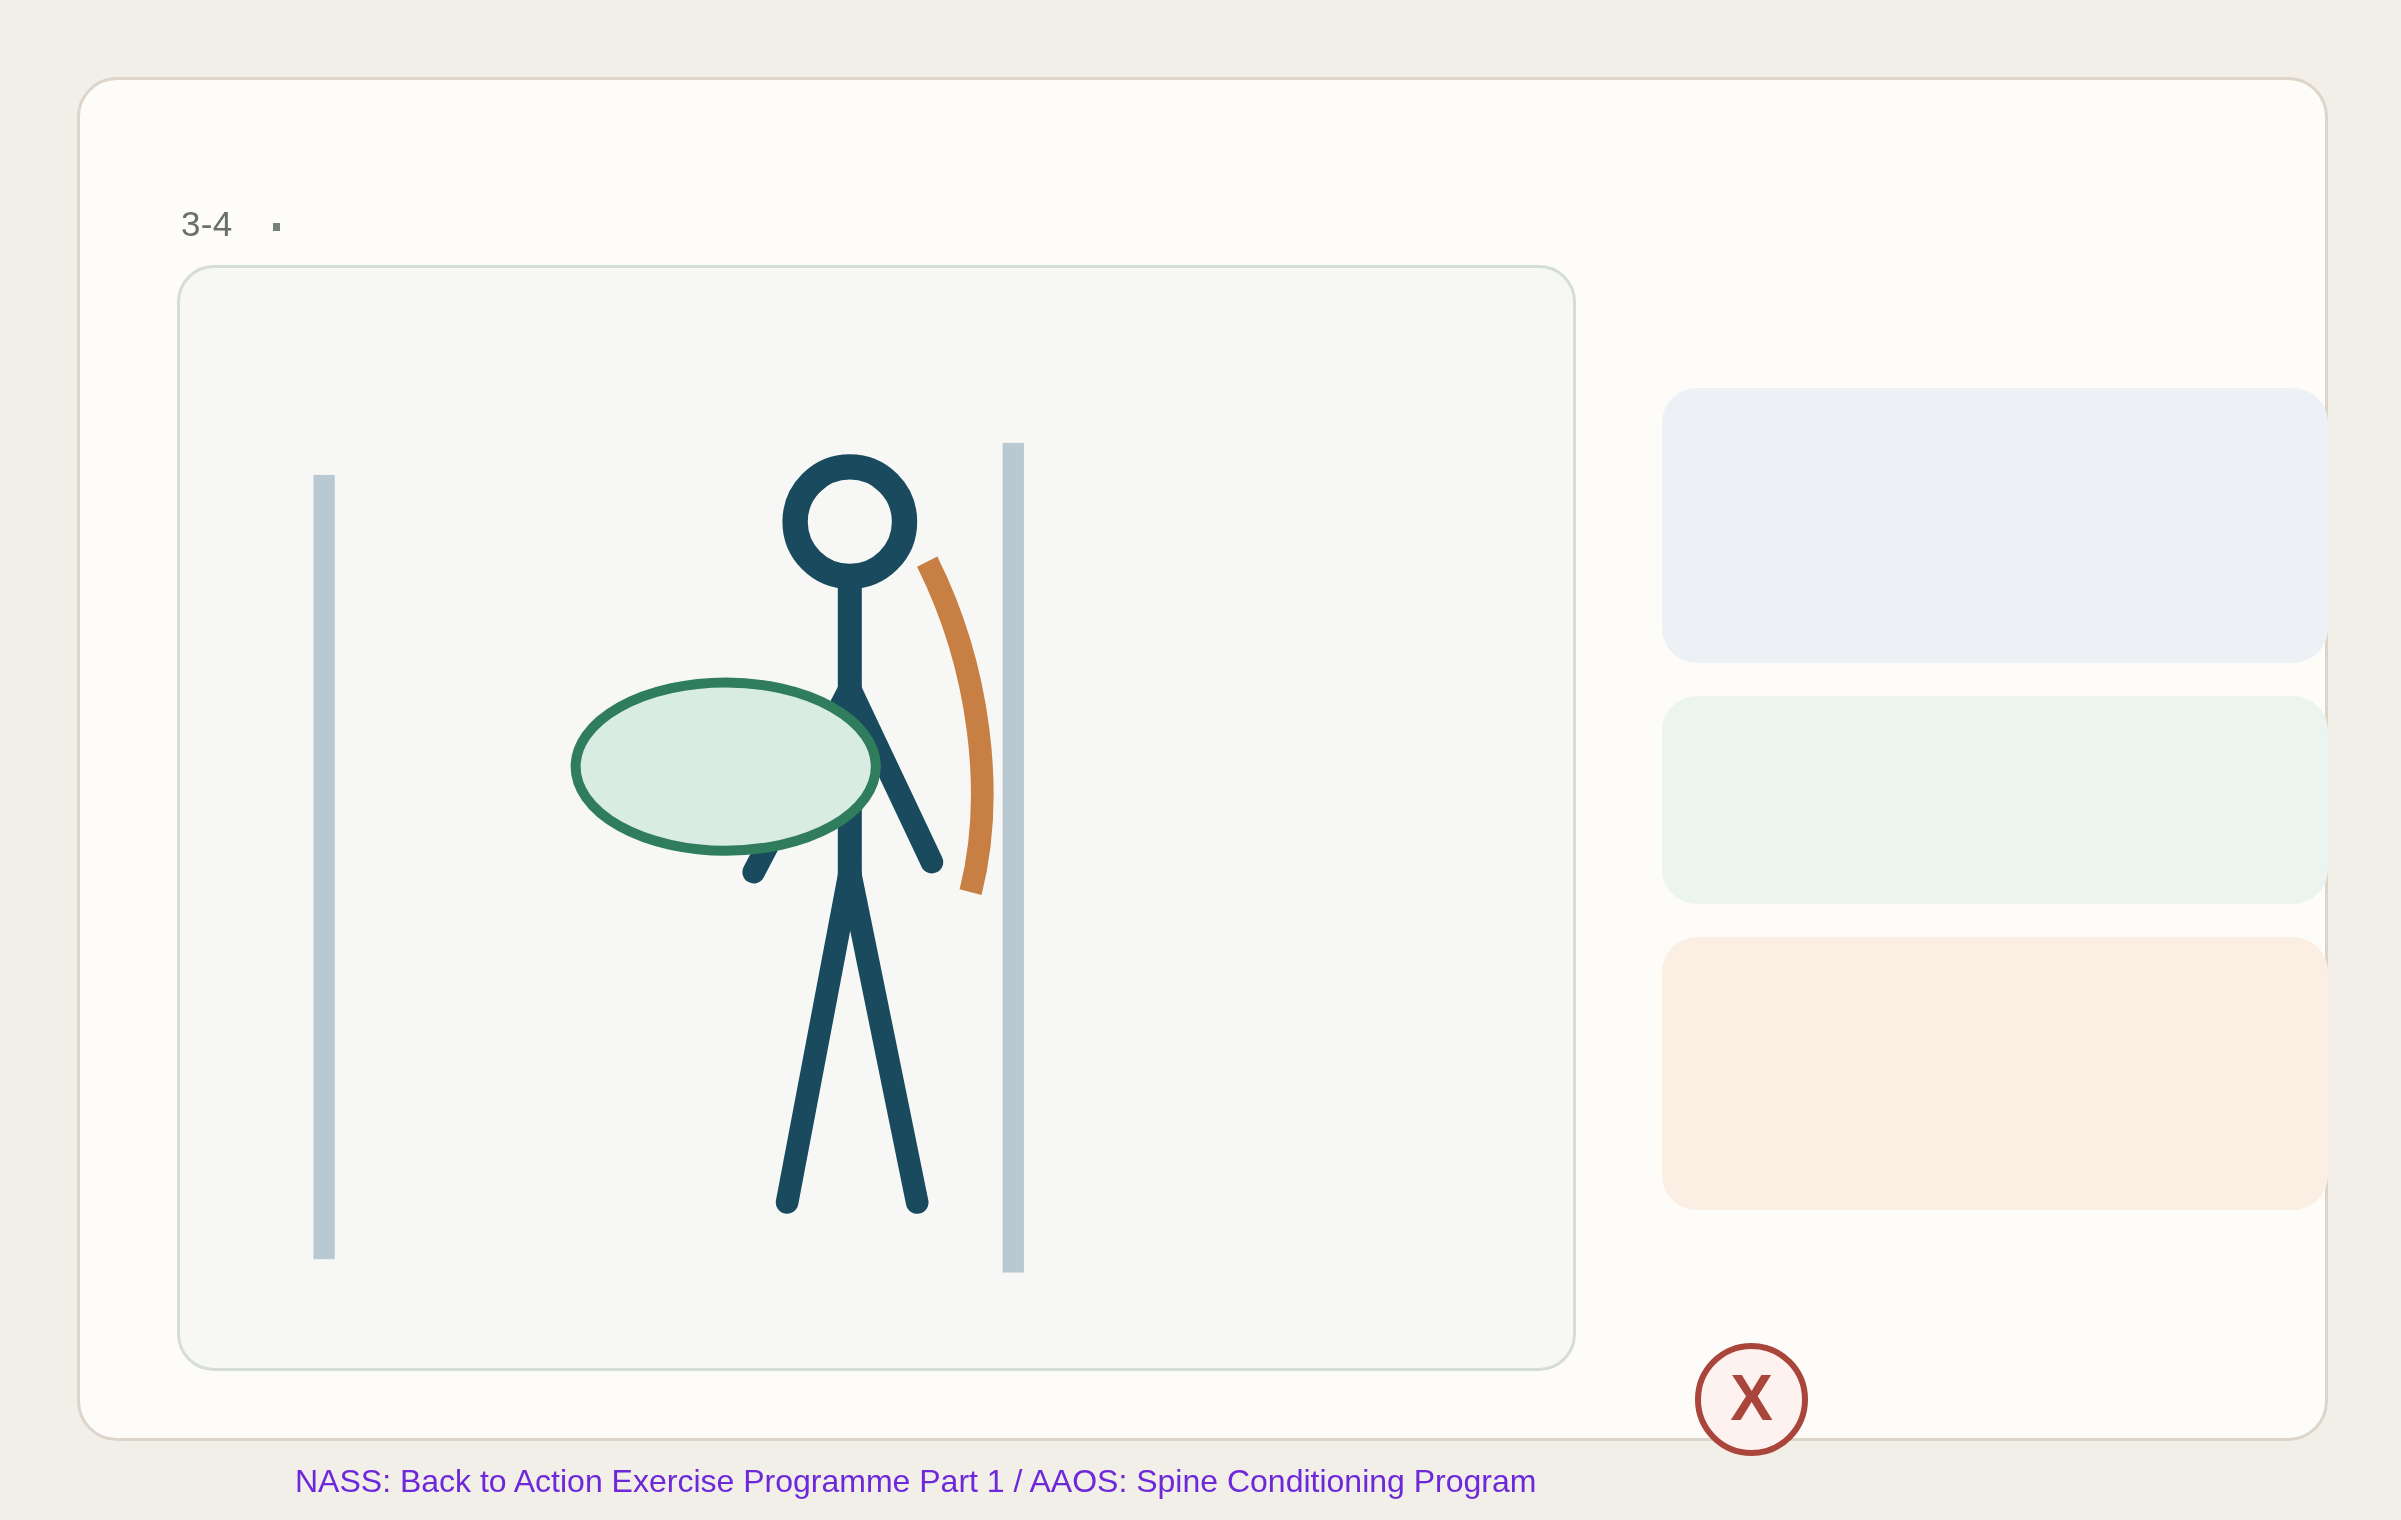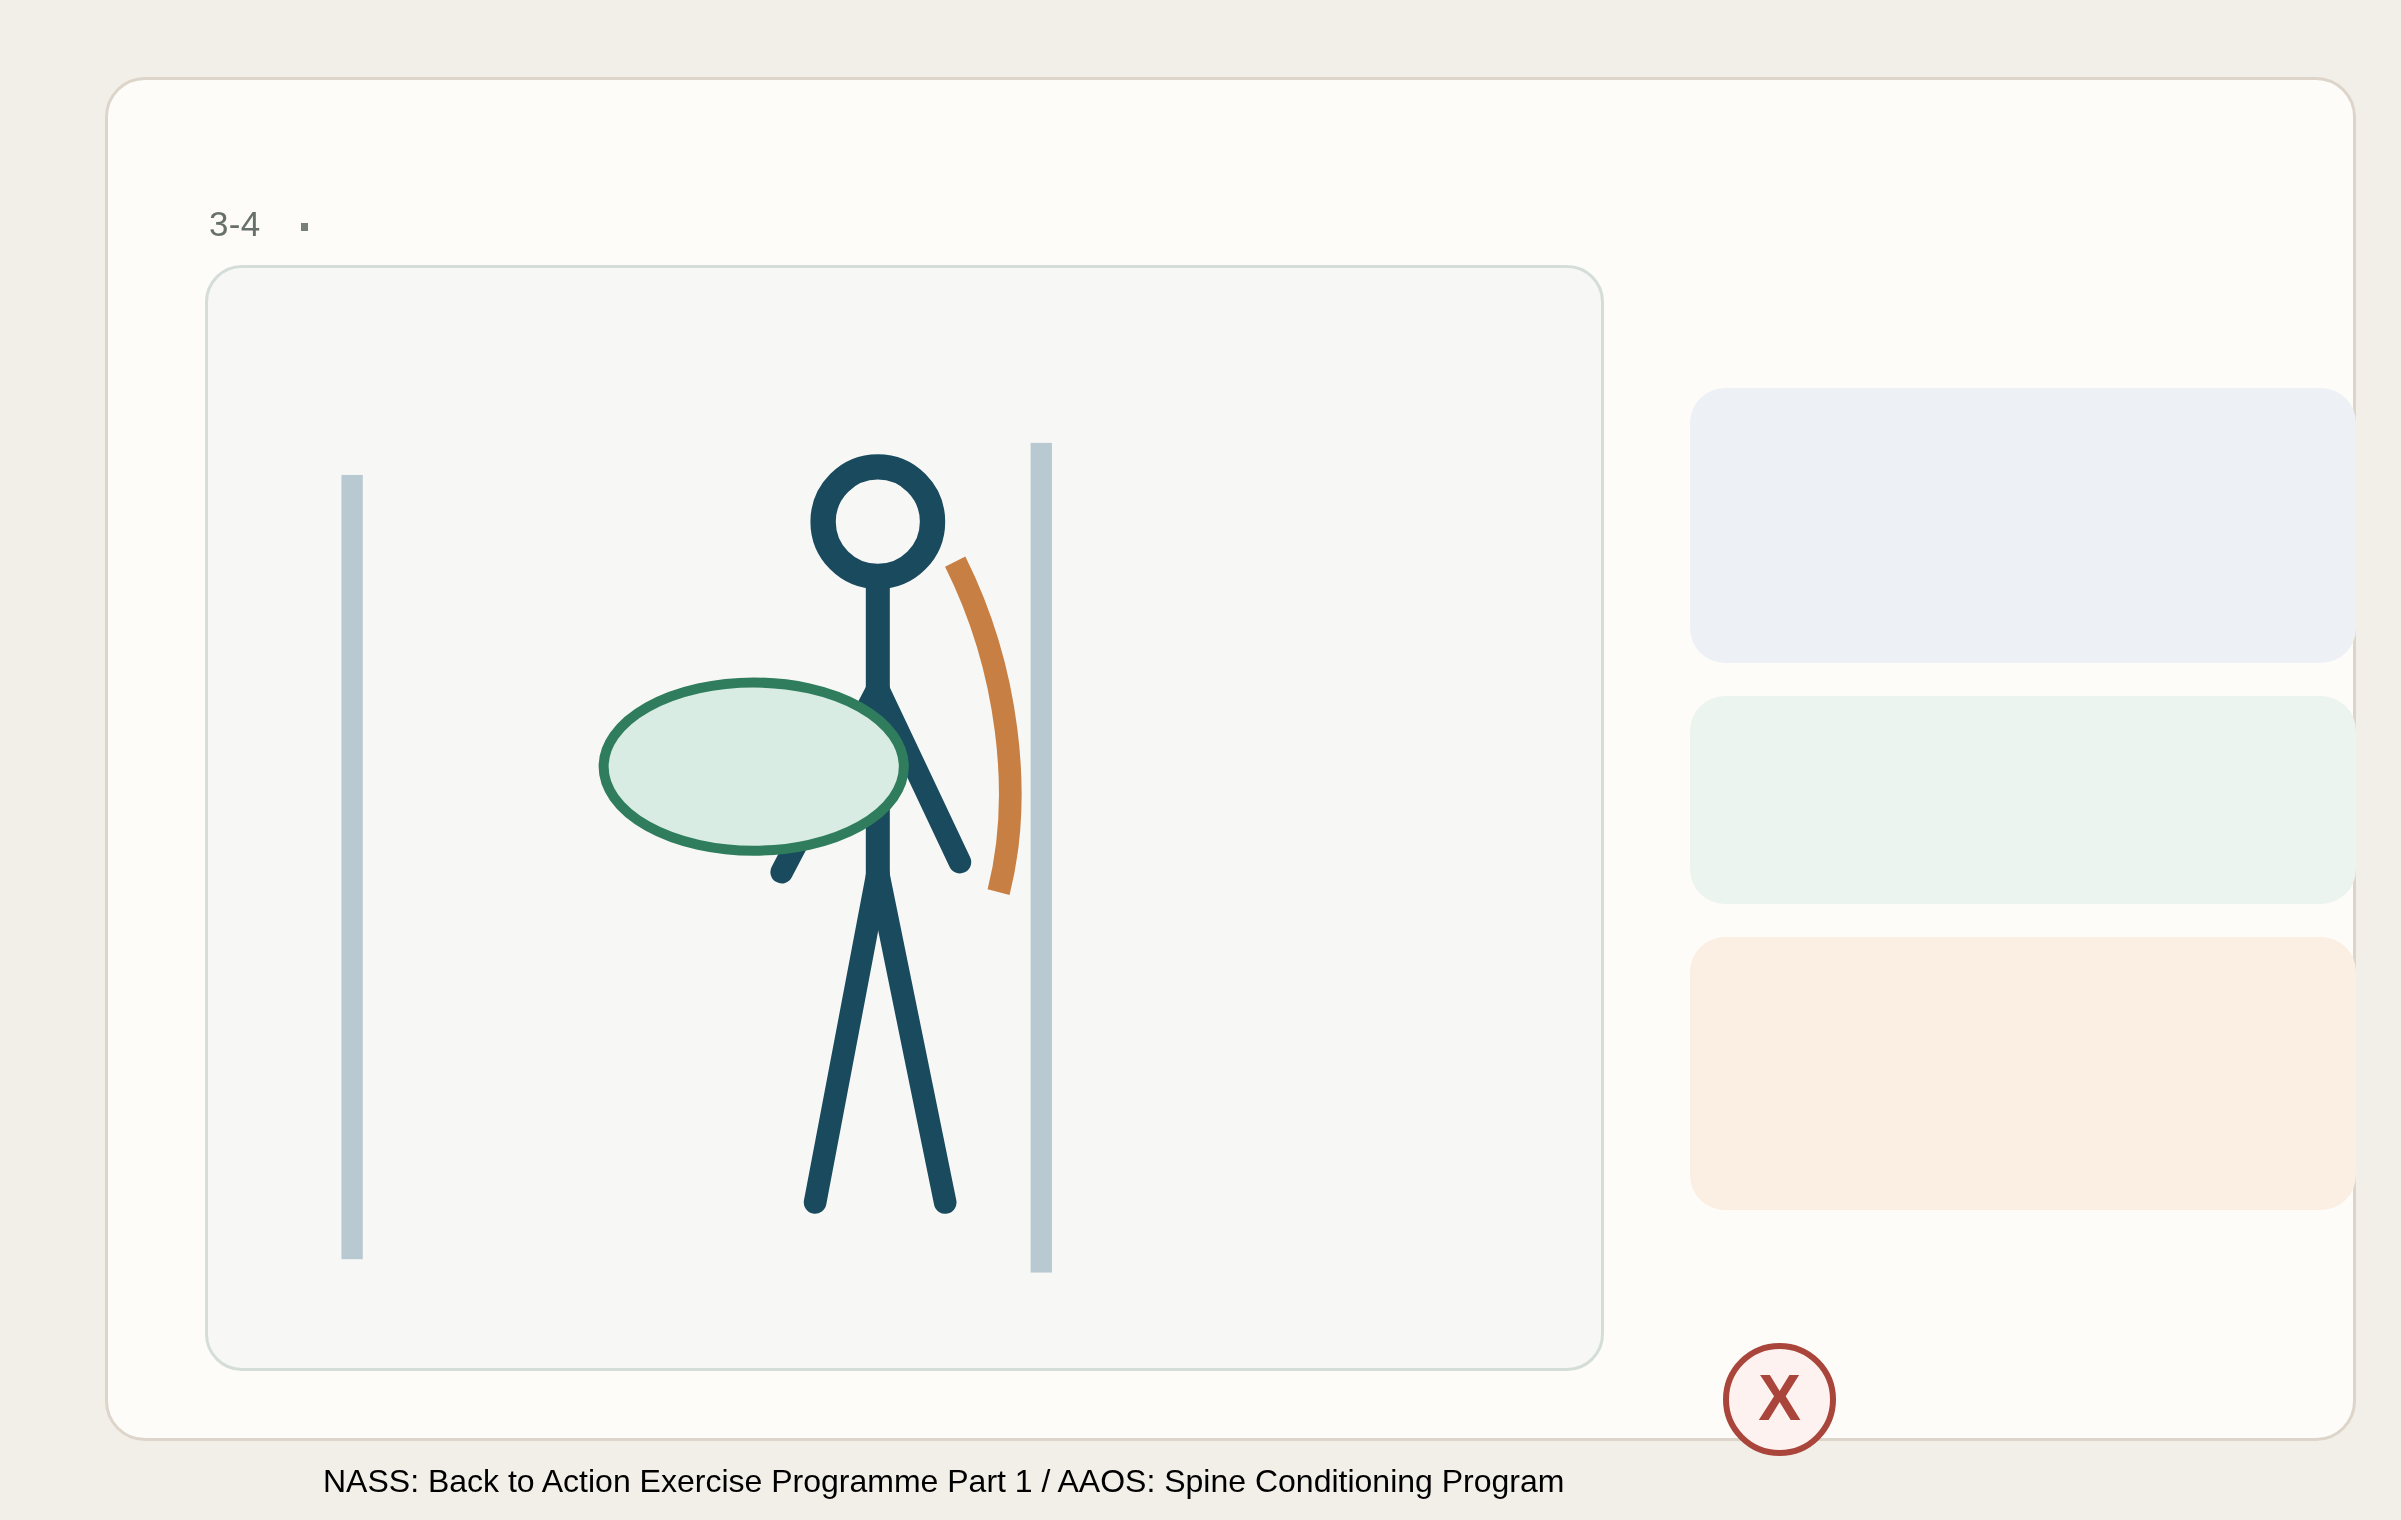--- a/index.html
+++ b/index.html
@@ -19,21 +19,20 @@
   
   #exercise-card {
     position: absolute;
     left: 77px;
     top: 77px;
     width: 2251px;
     height: 1364px;
     background: #fdfcf8;
     border: 3.3px solid #ddd5ca;
     border-radius: 40px;
-    margin-left: 28px;
   }
 
   
   #step-header {
     position: absolute;
     left: 101px;
     top: 123px;
     height: 40px;
     display: flex;
     align-items: center;
@@ -122,21 +121,21 @@
     user-select: none;
     margin-top: -4px;
   }
 
   
   #source-credit {
     position: absolute;
     left: 215px;
     top: 1383px;
     font-size: 32px;
-    color: #000000;
+    color: #6d28d9;
     white-space: nowrap;
   }
 </style>
 </head>
 <body>
 
 <div id="exercise-card">
 
   <div id="step-header">
     <span id="step-number">3-4</span>

